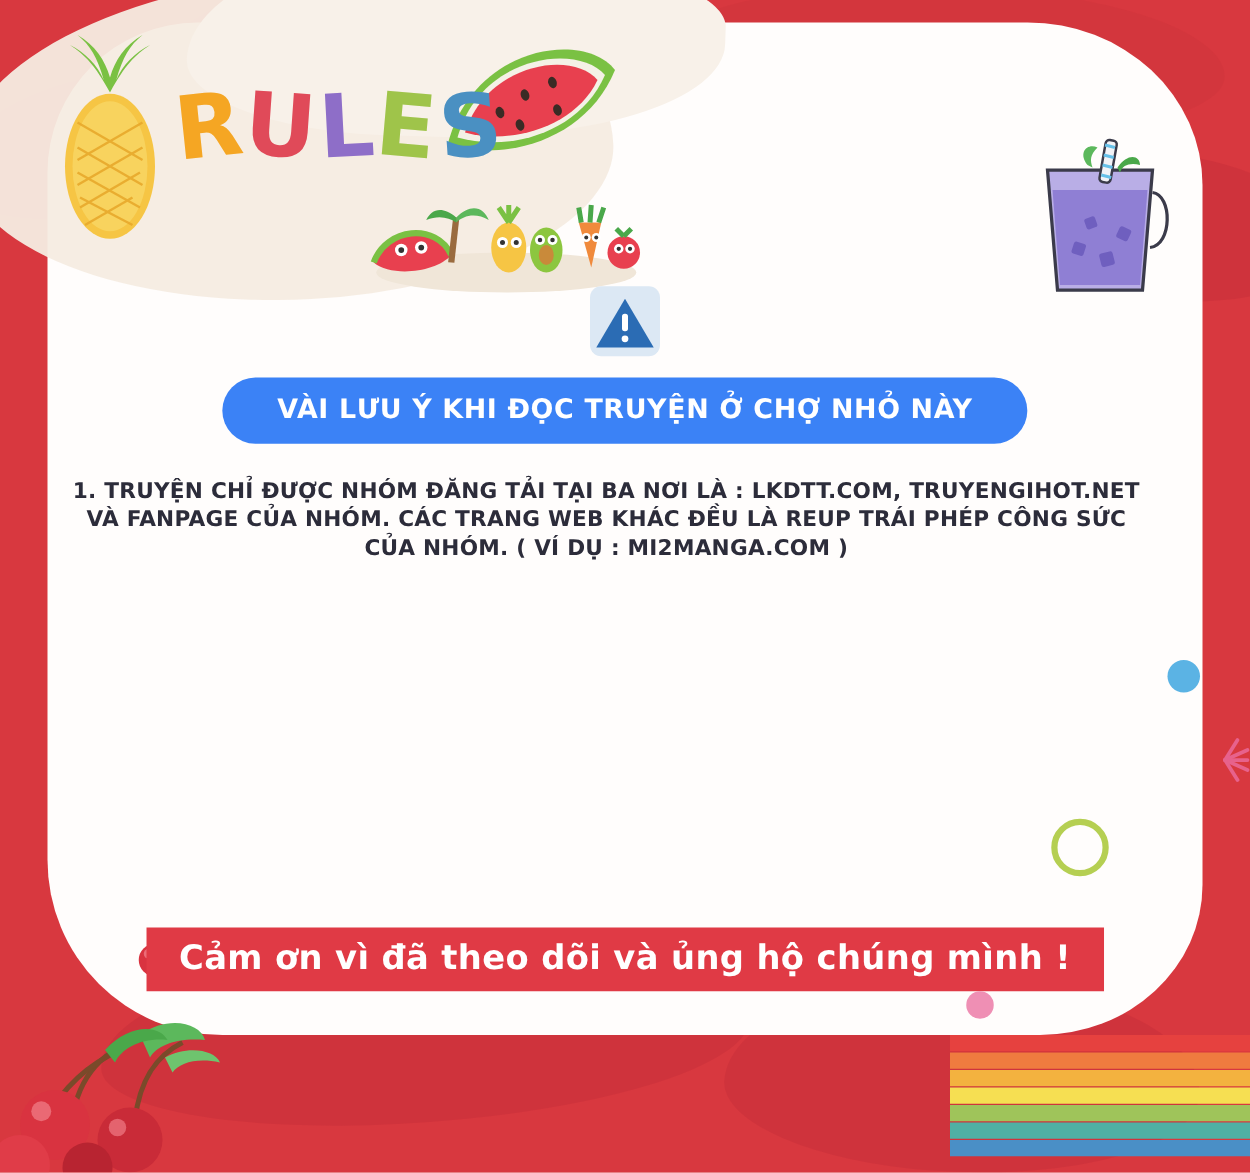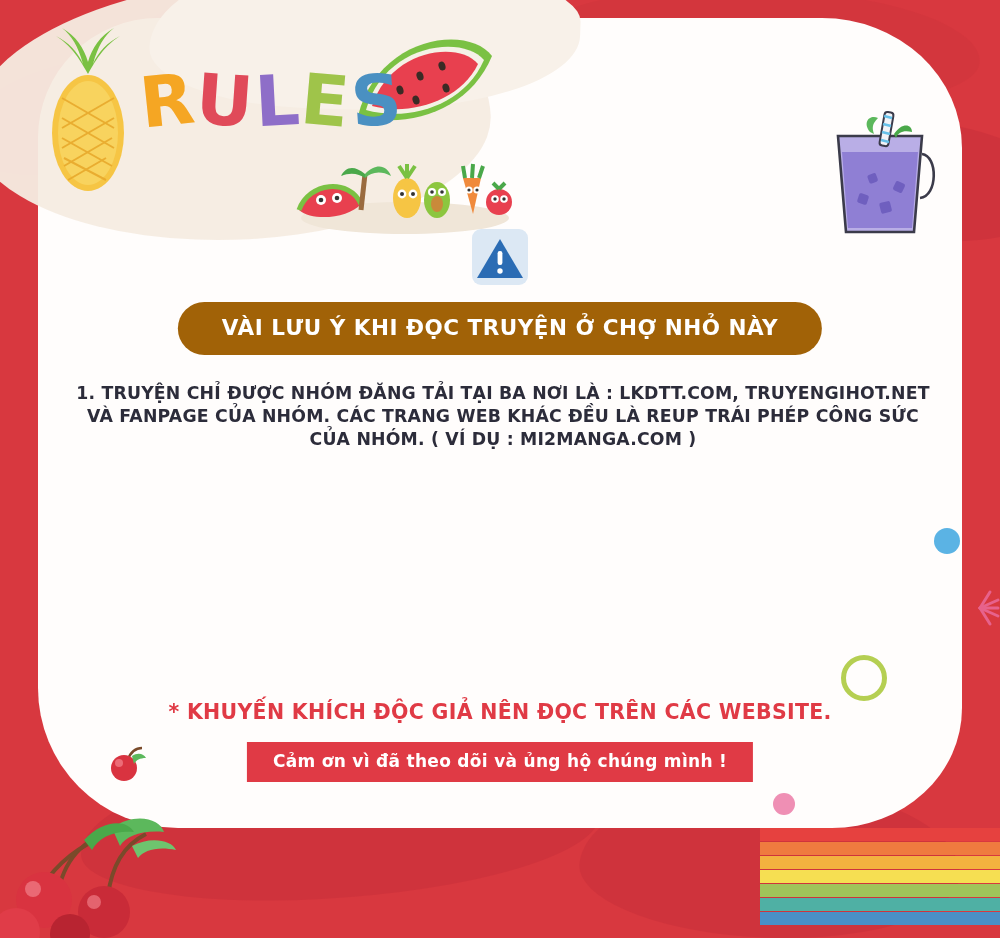--- a/index.html
+++ b/index.html
@@ -96,35 +96,35 @@
 
   
   #warn {
     position: absolute; left: 50%; top: 228px; transform: translateX(-50%);
     width: 58px; height: 58px;
   }
 
   
   #title-pill {
     position: absolute; left: 50%; top: 302px; transform: translateX(-50%);
-    background: #a16207;
+    background: #3b82f6;
     color: #fff;
     border-radius: 30px;
     padding: 13px 44px 15px;
     font-family: "DejaVu Sans", sans-serif;
     font-weight: 700;
     font-size: 21.5px;
     letter-spacing: .5px;
     white-space: nowrap;
     text-transform: uppercase;
   }
 
   
   #rules-body {
-    position: absolute; left: 65px; top: 382px; width: 876px;
+    position: absolute; left: 47px; top: 382px; width: 876px;
     text-align: center;
     color: #2c2c3a;
     font-family: "DejaVu Sans", sans-serif;
     font-weight: 700;
     font-size: 17.3px;
     line-height: 1.33;
     letter-spacing: .2px;
     text-transform: uppercase;
   }
   #rules-body p { margin-bottom: 26px; }
@@ -140,21 +140,21 @@
     text-transform: uppercase;
   }
 
   #thanks-bar {
     position: absolute; left: 50%; top: 742px; transform: translateX(-50%);
     background: #e03a45;
     color: #fff;
     padding: 9px 26px 11px;
     font-family: "DejaVu Sans", sans-serif;
     font-weight: 700;
-    font-size: 17px;
+    font-size: 27px;
     letter-spacing: .3px;
     white-space: nowrap;
   }
   .cherry-left {
     position: absolute; left: 108px; top: 744px; width: 42px; height: 40px;
   }
 
   
   .dot-blue { position: absolute; right: 40px; top: 528px; width: 26px; height: 26px; border-radius: 50%; background: #5bb3e4; }
   .dot-pink { position: absolute; right: 205px; top: 793px; width: 22px; height: 22px; border-radius: 50%; background: #ef8fb4; }
@@ -299,21 +299,20 @@
     <rect x="26.6" y="23" width="4.8" height="14" rx="2.2" fill="#fff"></rect>
     <circle cx="29" cy="43" r="2.7" fill="#fff"></circle>
   </svg>
 
   <div id="title-pill">VÀI LƯU Ý KHI ĐỌC TRUYỆN Ở CHỢ NHỎ NÀY</div>
 
   <div id="rules-body">
     <p>1. TRUYỆN CHỈ ĐƯỢC NHÓM ĐĂNG TẢI TẠI BA NƠI LÀ : LKDTT.COM, TRUYENGIHOT.NET VÀ FANPAGE CỦA NHÓM. CÁC TRANG WEB KHÁC ĐỀU LÀ REUP TRÁI PHÉP CÔNG SỨC CỦA NHÓM. ( VÍ DỤ : MI2MANGA.COM )</p>
   </div>
 
-  <div id="encourage">* KHUYẾN KHÍCH ĐỘC GIẢ NÊN ĐỌC TRÊN CÁC WEBSITE.</div>
 
   <svg class="cherry-left" viewBox="0 0 42 40">
     <path d="M20 16 C22 8 28 4 34 4" stroke="#7a4a2a" stroke-width="2.6" fill="none"></path>
     <circle cx="16" cy="24" r="13" fill="#d93340"></circle>
     <circle cx="11" cy="19" r="4" fill="#f07a84" opacity=".8"></circle>
     <path d="M24 12 C30 8 36 10 38 14 C32 14 28 16 26 20Z" fill="#5cb85c"></path>
   </svg>
 
   <div id="thanks-bar">Cảm ơn vì đã theo dõi và ủng hộ chúng mình !</div>
 

